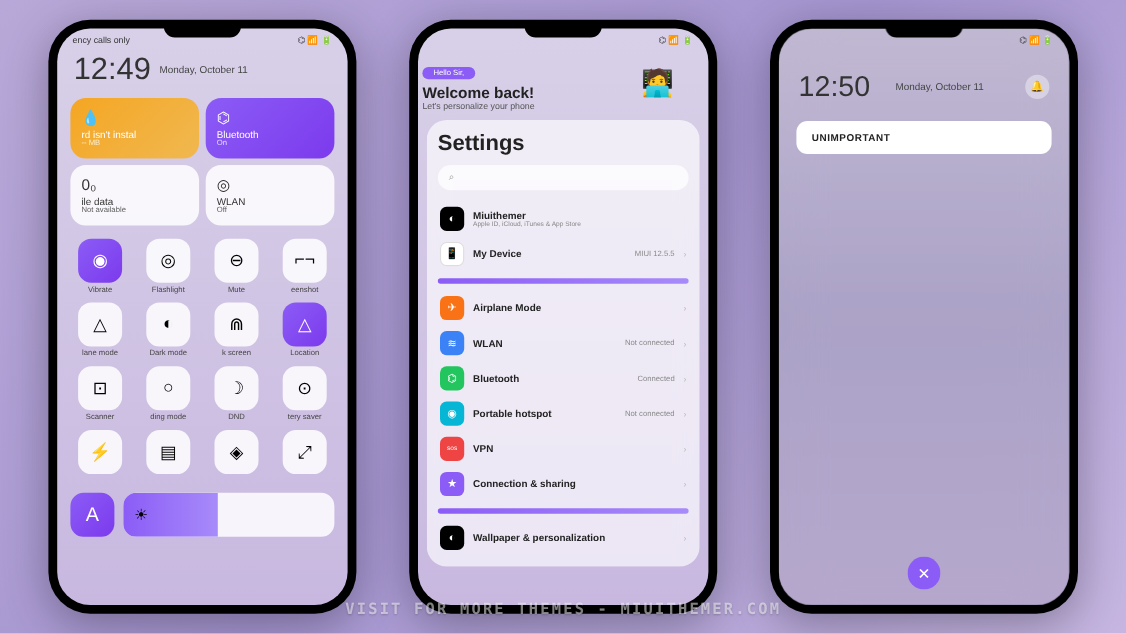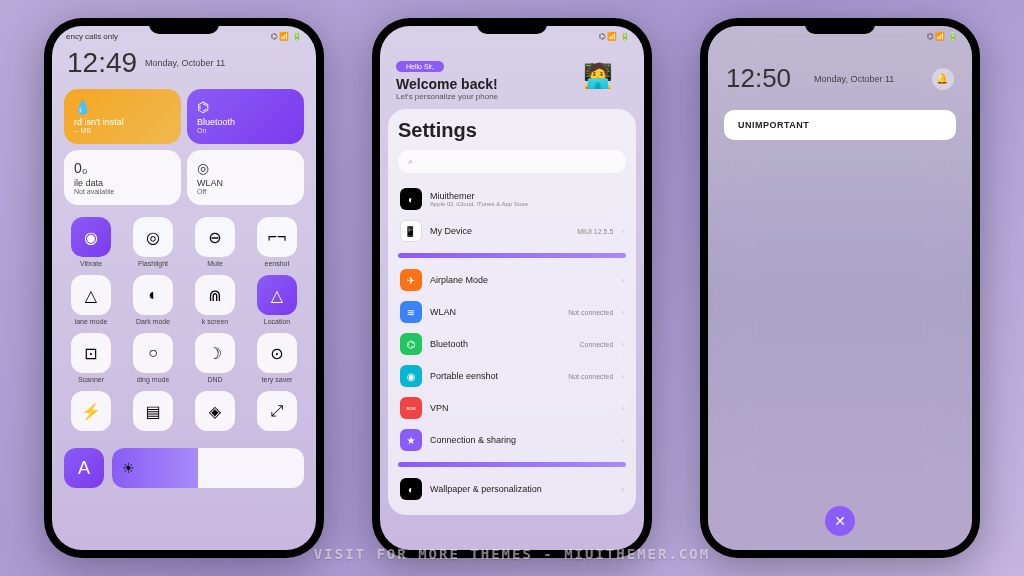--- a/index.html
+++ b/index.html
@@ -25,31 +25,31 @@
 .toggle-btn{width:40px;height:40px;border-radius:12px;background:rgba(255,255,255,0.85);display:flex;align-items:center;justify-content:center;font-size:16px}
 .toggle-btn.active{background:linear-gradient(135deg,#8b5cf6,#7c3aed);color:#fff}
 .toggle-lbl{font-size:7px;color:#444;text-align:center}
 .bottom-bar{display:flex;gap:8px;padding:8px 12px;align-items:center}
 .bb-btn{width:40px;height:40px;border-radius:12px;background:linear-gradient(135deg,#8b5cf6,#7c3aed);display:flex;align-items:center;justify-content:center;color:#fff;font-size:18px}
 .slider{flex:1;height:40px;border-radius:12px;background:rgba(255,255,255,0.85);position:relative;overflow:hidden}
 .slider-fill{position:absolute;left:0;top:0;height:100%;width:45%;background:linear-gradient(90deg,#8b5cf6,#a78bfa)}
 .slider-icon{position:absolute;left:10px;top:50%;transform:translateY(-50%);z-index:2;font-size:14px}
 
 
-.settings-header{padding:12px 16px 8px;position:relative}
+.settings-header{padding:12px 4px 8px;position:relative}
 .hello-pill{display:inline-block;background:#8b5cf6;color:#fff;padding:2px 10px;border-radius:10px;font-size:7px;margin-bottom:4px}
 .welcome{font-size:14px;font-weight:700;color:#222}
 .welcome-sub{font-size:8px;color:#555}
 .illustration{position:absolute;right:16px;top:8px;width:60px;height:50px;display:flex;align-items:center;justify-content:center;font-size:24px}
 .settings-card{background:rgba(255,255,255,0.65);margin:0 8px;border-radius:18px;padding:10px;backdrop-filter:blur(10px)}
 .settings-title{font-size:20px;font-weight:600;color:#222;margin-bottom:8px}
 .search-box{background:rgba(255,255,255,0.7);border-radius:12px;padding:6px 10px;font-size:9px;color:#999;margin-bottom:10px}
 .setting-row{display:flex;align-items:center;gap:8px;padding:5px 2px}
 .setting-icon{width:22px;height:22px;border-radius:6px;display:flex;align-items:center;justify-content:center;font-size:10px;color:#fff;flex-shrink:0}
-.setting-name{flex:1;font-size:9px;color:#222;font-weight:400}
+.setting-name{flex:1;font-size:9px;color:#222;font-weight:700}
 .setting-status{font-size:7px;color:#888}
 .setting-chevron{color:#bbb;font-size:8px}
 .setting-sub{font-size:6px;color:#888;display:block}
 .divider-bar{height:5px;background:linear-gradient(90deg,#8b5cf6,#a78bfa);border-radius:3px;margin:6px 0}
 
 
 .ls-clock-row{display:flex;align-items:center;padding:20px 18px 8px;gap:23px}
 .ls-clock{font-size:26px;font-weight:300;color:#333}
 .ls-date{font-size:9px;color:#444;font-weight:500}
 .ls-bell{margin-left:auto;width:22px;height:22px;border-radius:50%;background:rgba(255,255,255,0.4);display:flex;align-items:center;justify-content:center;font-size:10px}
@@ -218,21 +218,21 @@
             <span class="setting-chevron">›</span>
           </div>
           <div class="setting-row">
             <div class="setting-icon igr" style="font-size:10px">⌬</div>
             <span class="setting-name">Bluetooth</span>
             <span class="setting-status">Connected</span>
             <span class="setting-chevron">›</span>
           </div>
           <div class="setting-row">
             <div class="setting-icon icy" style="font-size:10px">◉</div>
-            <span class="setting-name">Portable eenshot</span>
+            <span class="setting-name">Portable hotspot</span>
             <span class="setting-status">Not connected</span>
             <span class="setting-chevron">›</span>
           </div>
           <div class="setting-row">
             <div class="setting-icon ird" style="font-size:6px">sos</div>
             <span class="setting-name">VPN</span>
             <span class="setting-status"></span>
             <span class="setting-chevron">›</span>
           </div>
           <div class="setting-row">

